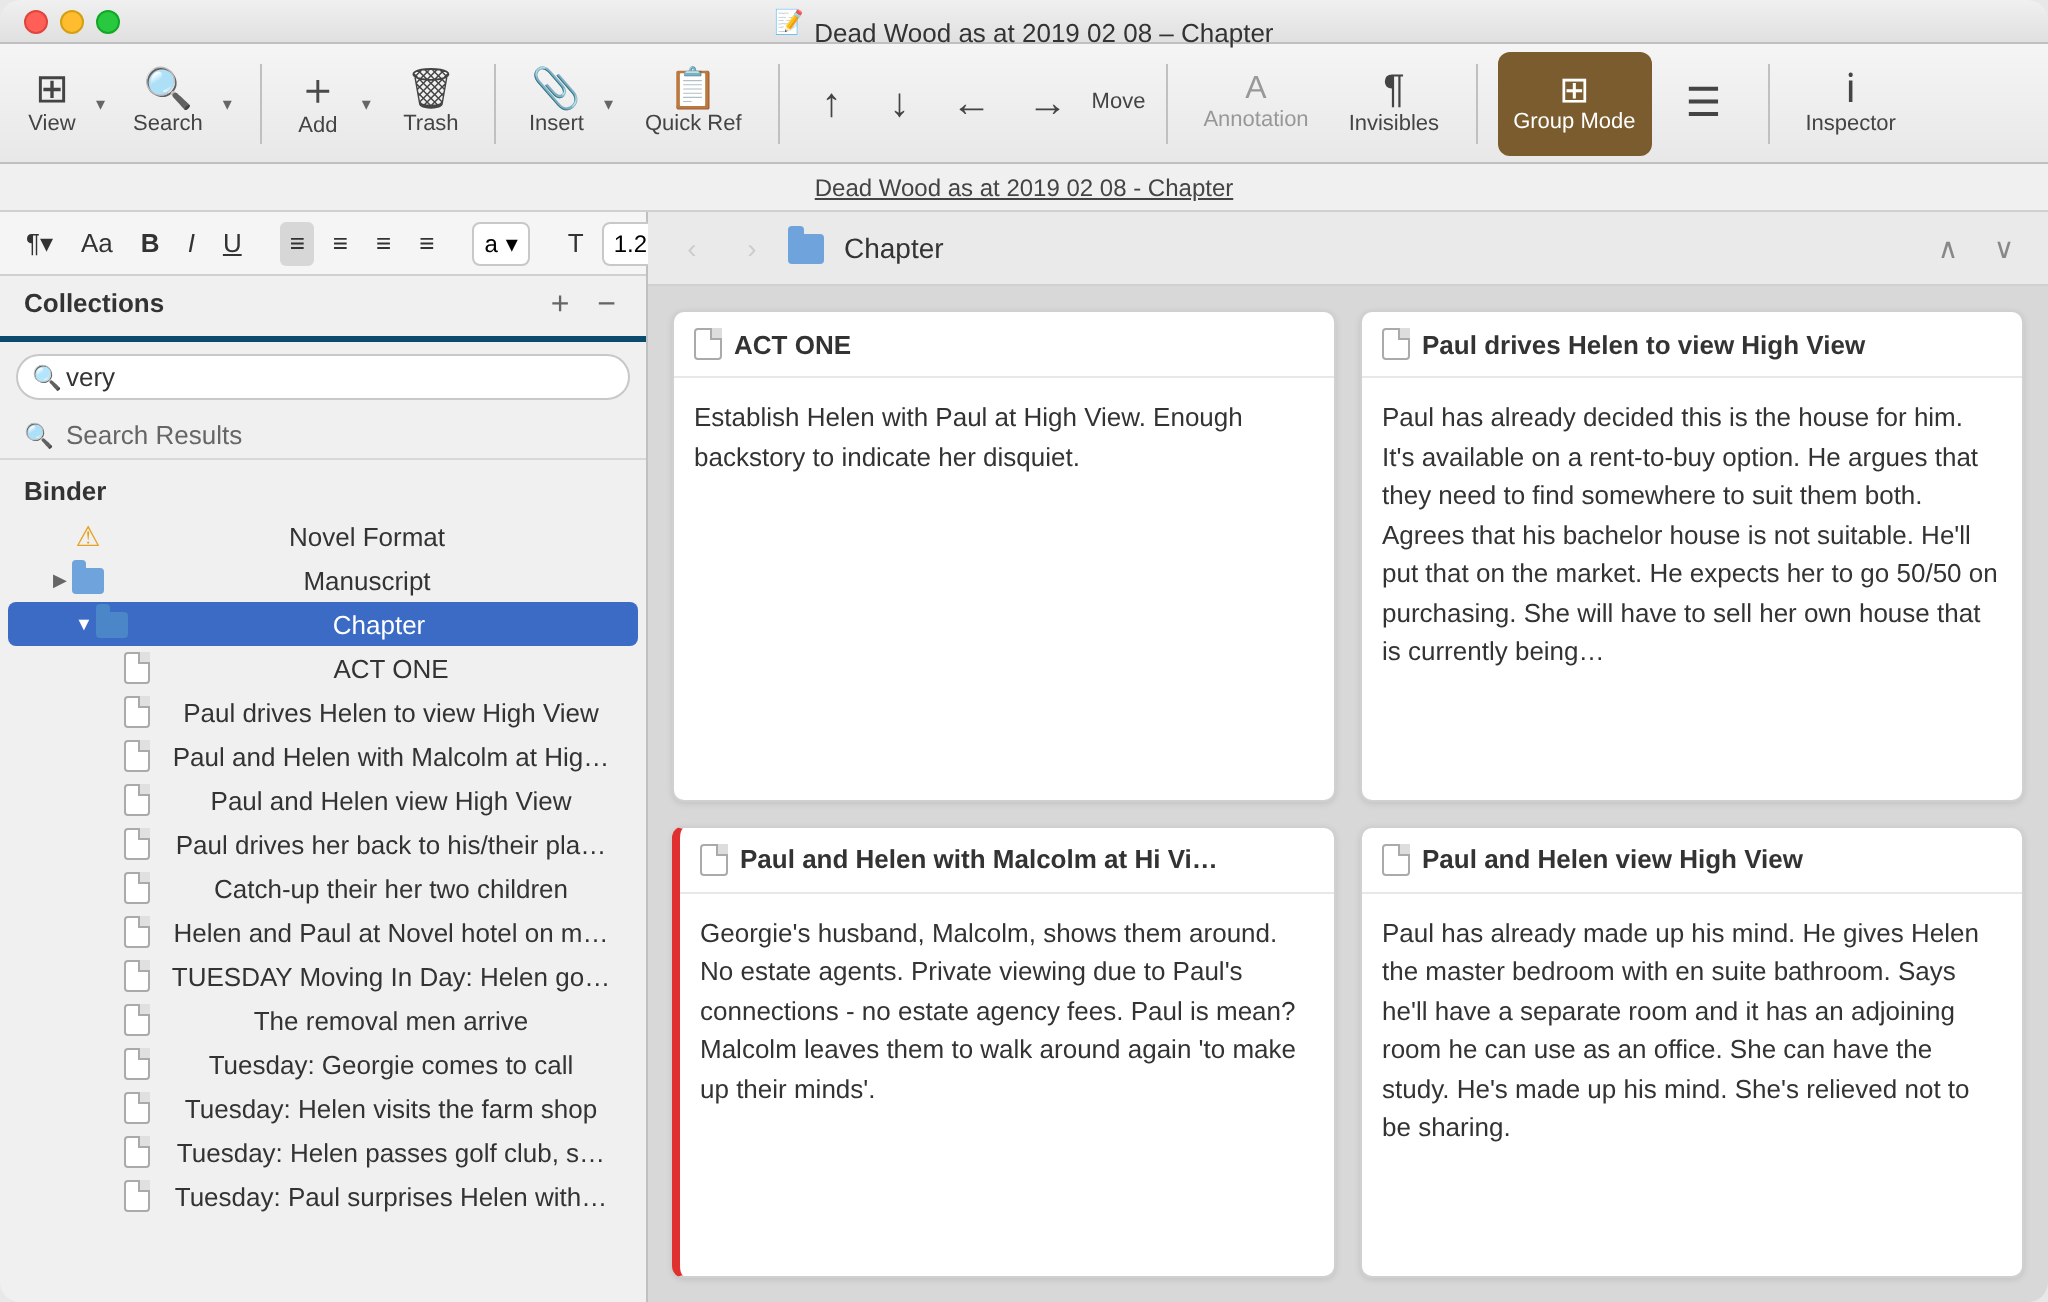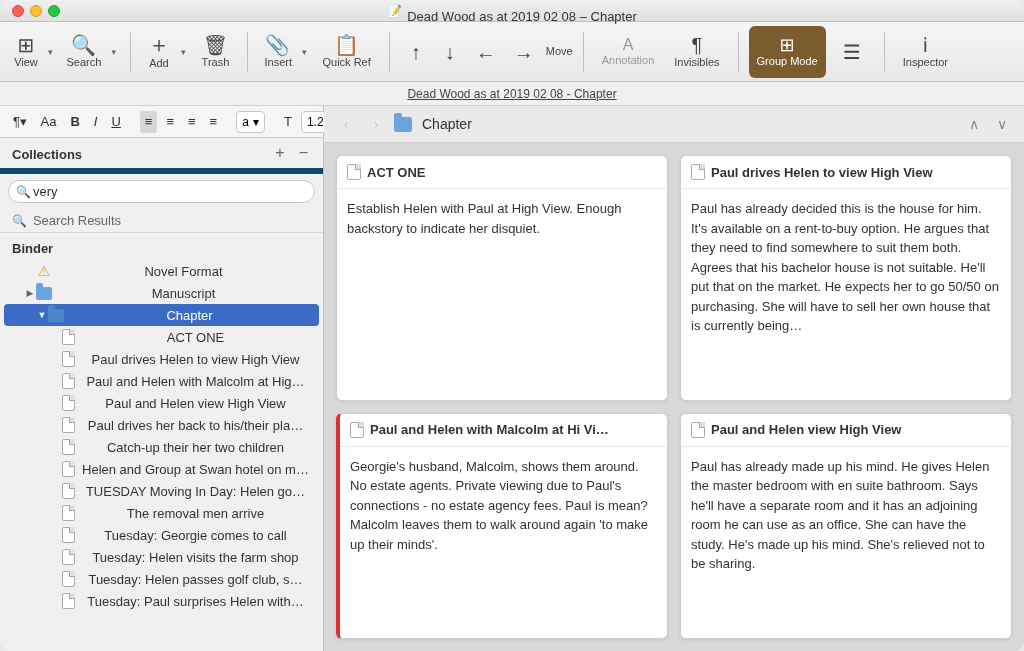--- a/index.html
+++ b/index.html
@@ -200,24 +200,24 @@
     .sidebar {
       width: 324px;
       background: #f0f0f0;
       border-right: 1px solid #c0c0c0;
       display: flex;
       flex-direction: column;
       flex-shrink: 0;
     }
     .sidebar-header {
       display: flex;
-      align-items: flex-end;
+      align-items: flex-start;
       justify-content: space-between;
       padding: 6px 12px;
-      border-bottom: 6px solid #0c4a6e;
+      border-bottom: 3px solid #0c4a6e;
     }
     .sidebar-header-title {
       font-size: 13px;
       font-weight: 600;
       color: #333;
     }
     .sidebar-controls {
       display: flex;
       gap: 8px;
     }
@@ -738,21 +738,21 @@
         <span class="tree-icon">
             <div class="icon-doc"></div>
           </span>
         <span class="tree-label">Catch-up their her two children</span>
       </div>
       <div class="tree-item tree-indent-3">
         <span class="tree-arrow"></span>
         <span class="tree-icon">
             <div class="icon-doc"></div>
           </span>
-        <span class="tree-label">Helen and Group at Swan hotel on m…</span>
+        <span class="tree-label">Helen and Paul at Novel hotel on m…</span>
       </div>
       <div class="tree-item tree-indent-3">
         <span class="tree-arrow"></span>
         <span class="tree-icon">
             <div class="icon-doc"></div>
           </span>
         <span class="tree-label">TUESDAY Moving In Day: Helen go…</span>
       </div>
       <div class="tree-item tree-indent-3">
         <span class="tree-arrow"></span>

